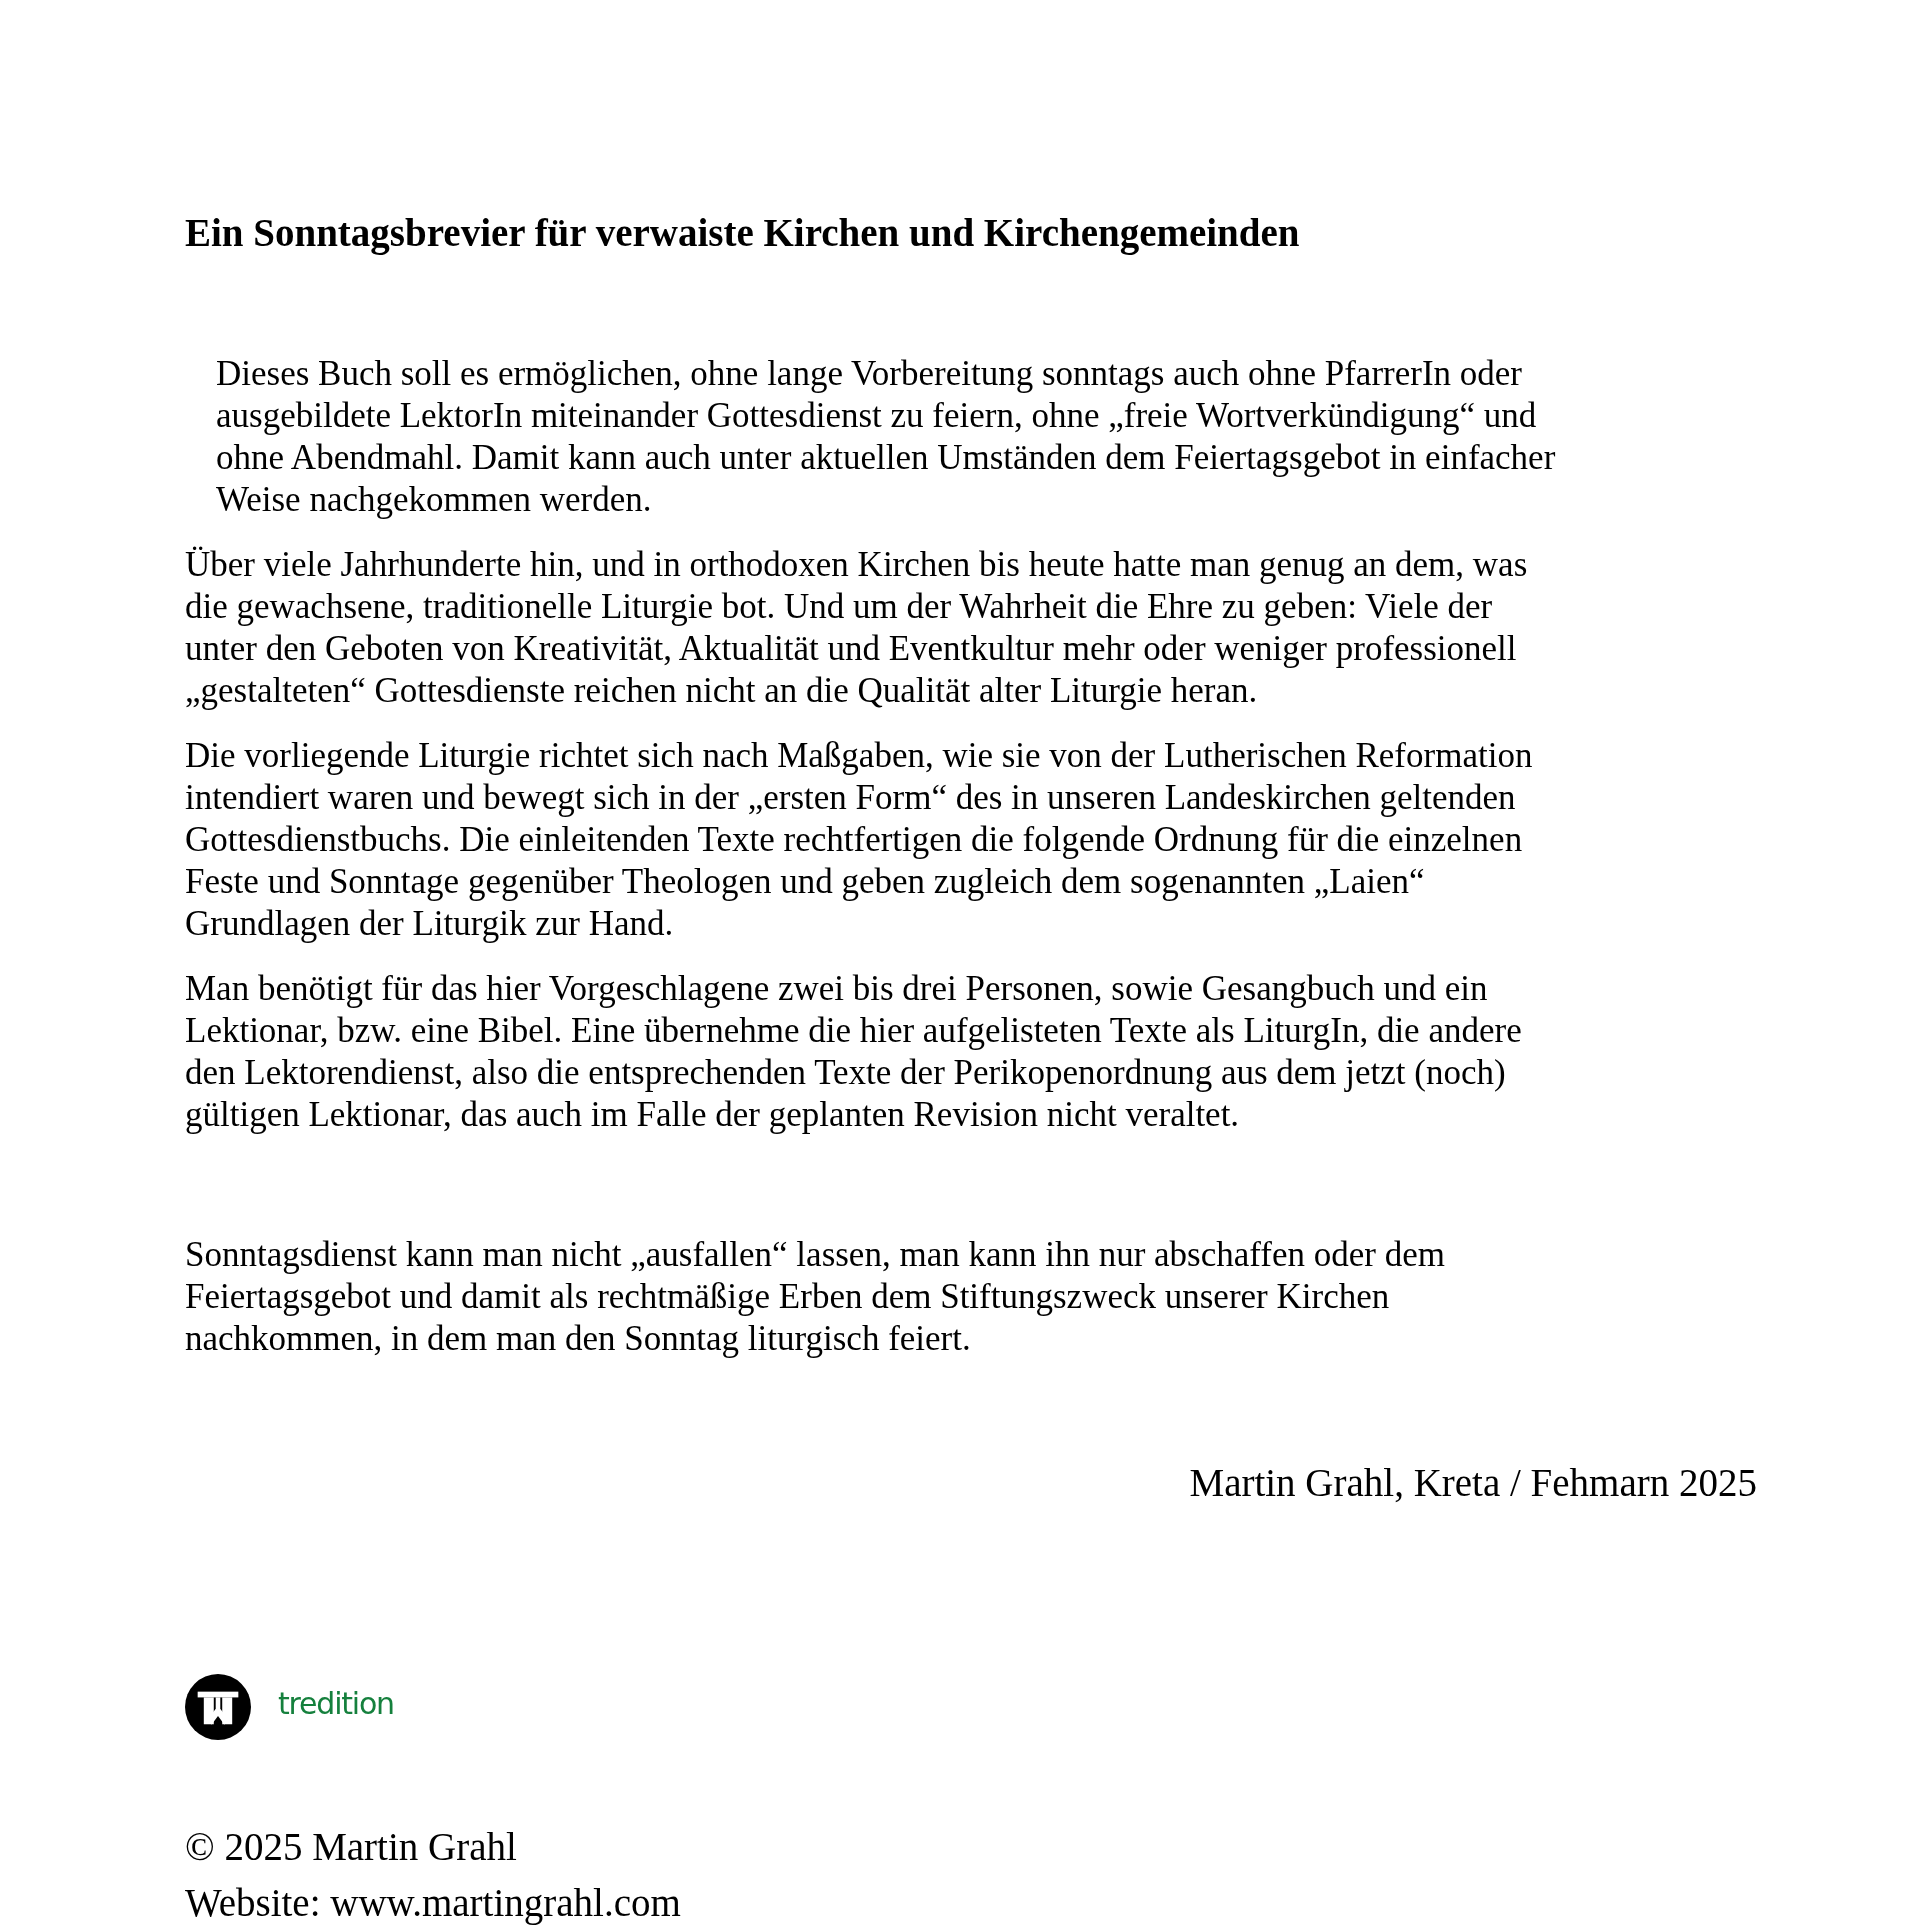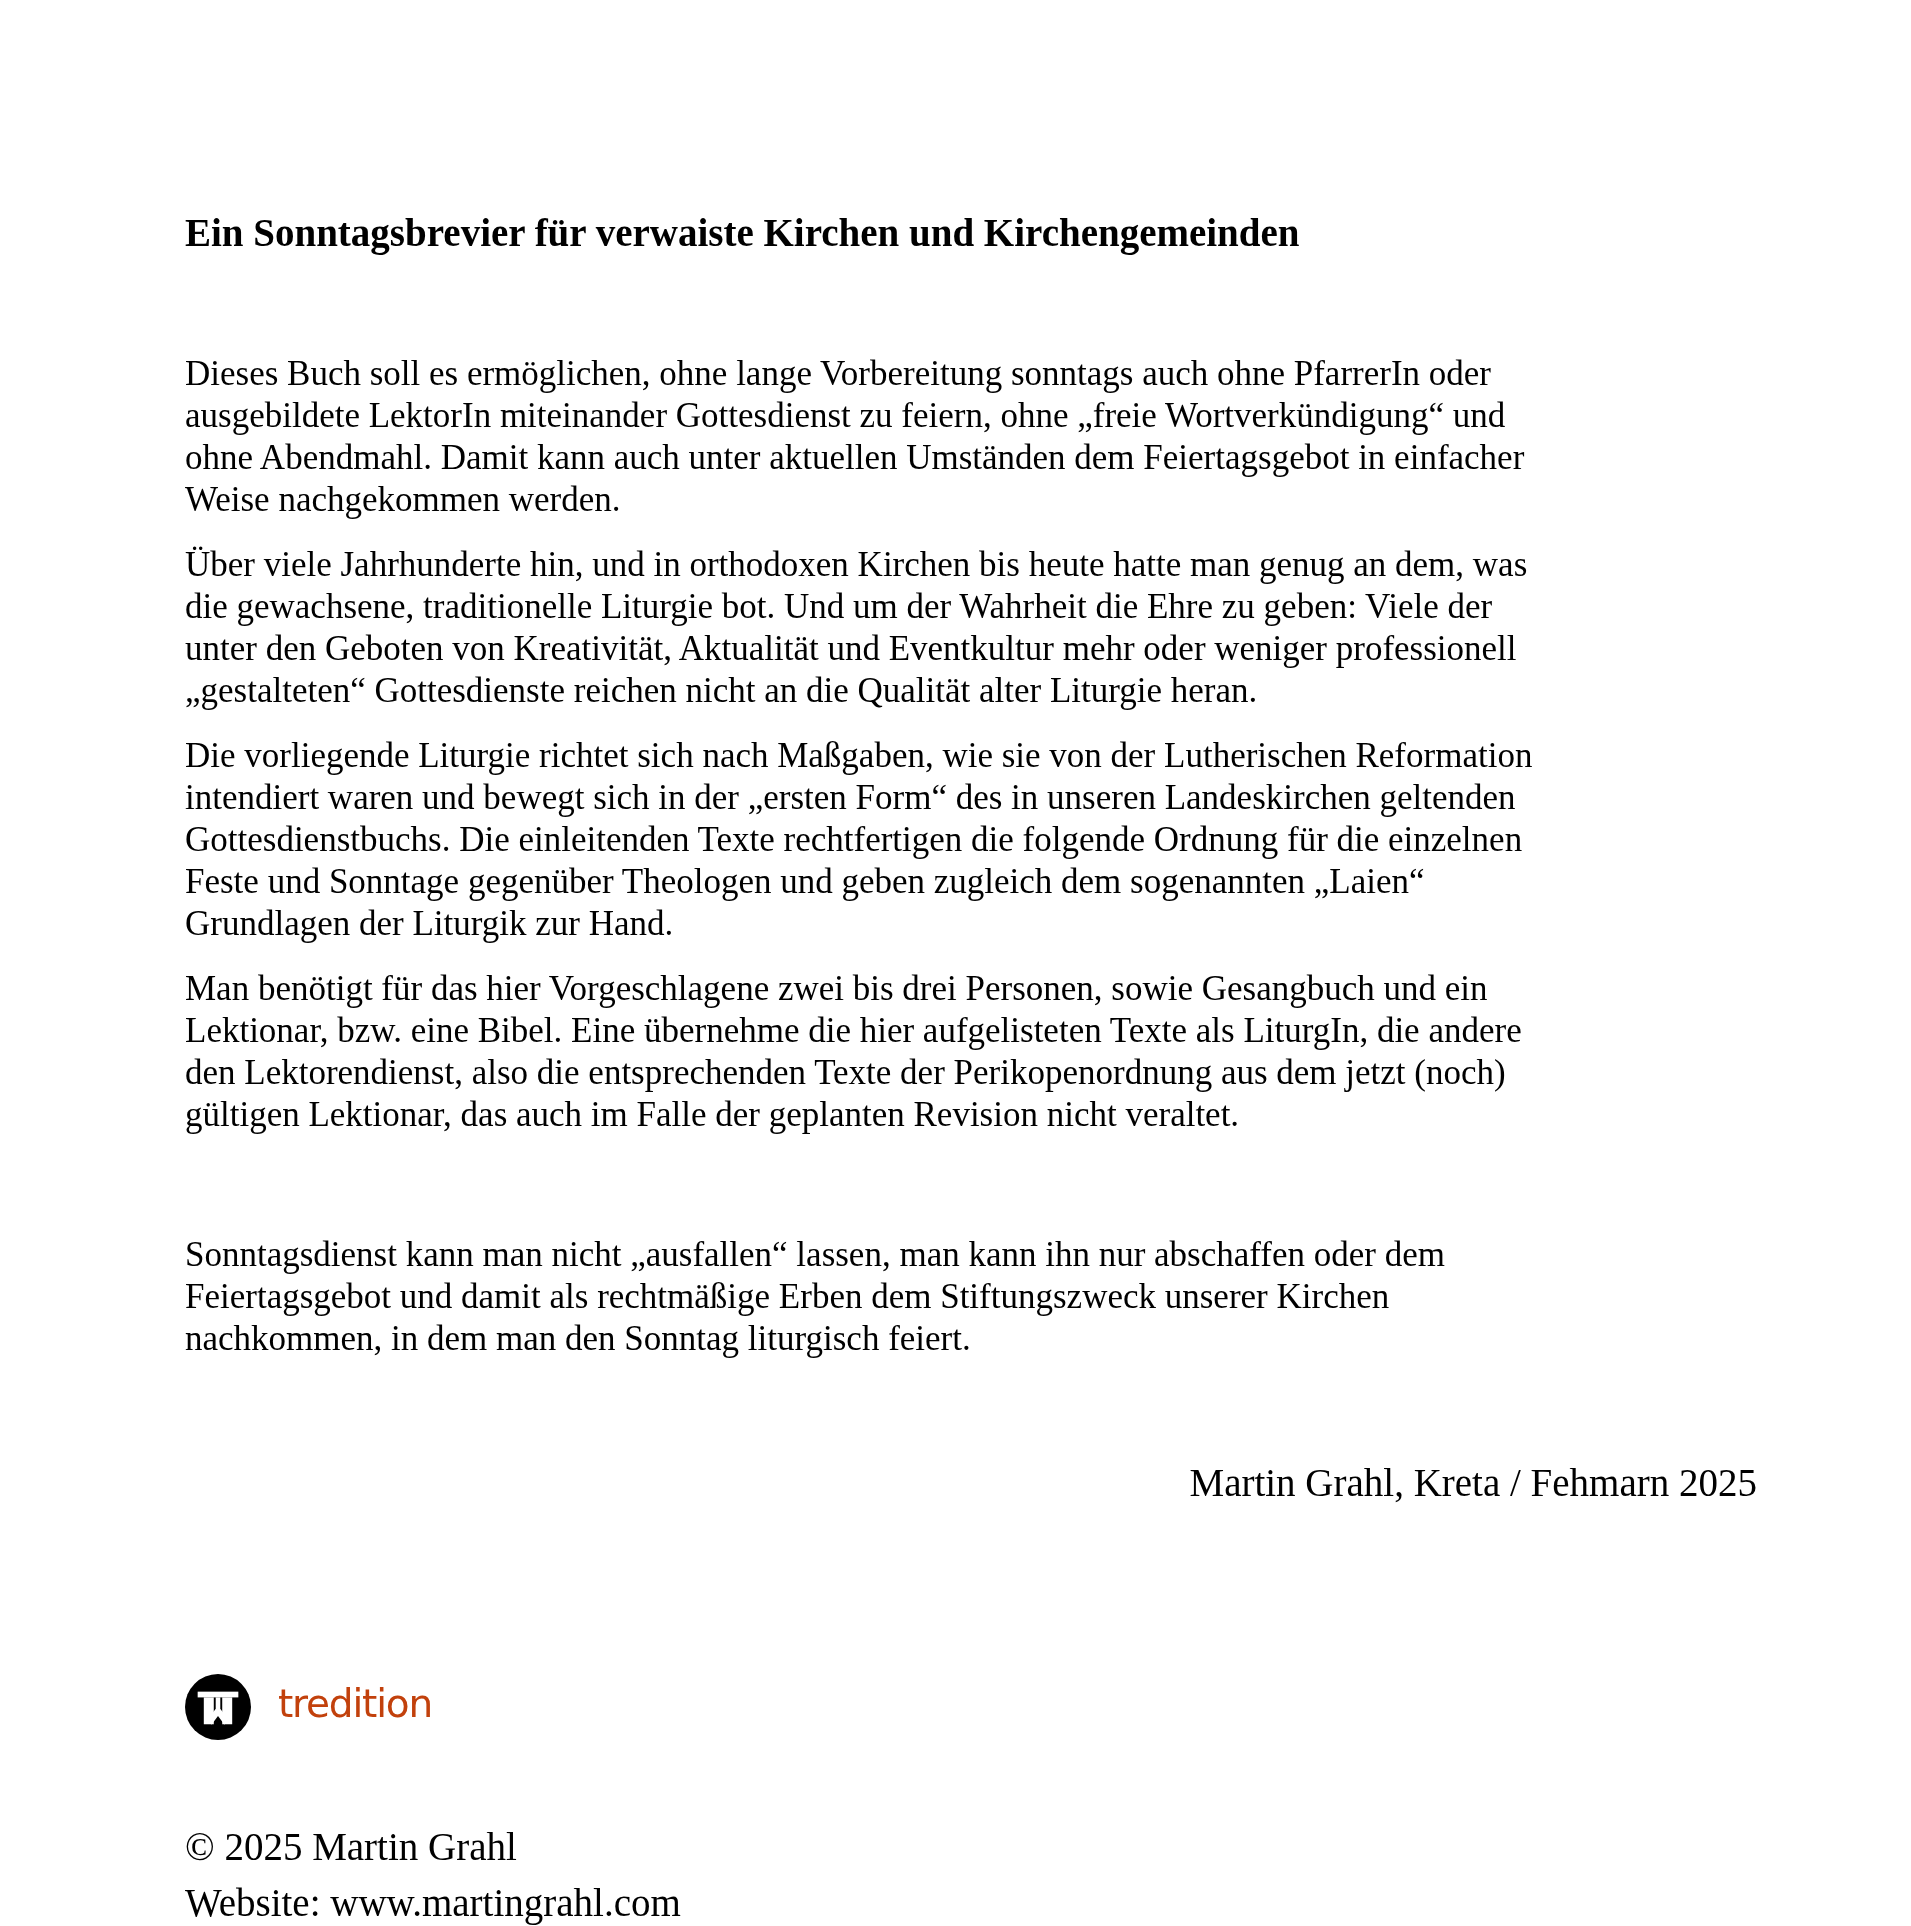--- a/index.html
+++ b/index.html
@@ -32,20 +32,21 @@
   }
   .para {
     font-size: 35px;
     line-height: 42px;
     margin: 0 0 23px 0;
     white-space: pre-line;
     text-align: left;
   }
   .para.first {
     margin-top: 97px;
+    margin-left: 31px;
   }
   .para.gap-before {
     margin-top: 98px;
   }
   .author {
     margin-top: 100px;
     font-size: 39px;
     line-height: 45px;
     text-align: right;
     white-space: pre-line;
@@ -57,25 +58,25 @@
     align-items: center;
     gap: 27px;
   }
   .logo-mark {
     width: 66px;
     height: 66px;
     flex: 0 0 auto;
   }
   .logo-word {
     font-family: "DejaVu Sans", "Liberation Sans", sans-serif;
-    font-size: 39px;
+    font-size: 30px;
     line-height: 1;
     letter-spacing: -1.2px;
     padding-bottom: 6.2px;
-    color: #c2410c;
+    color: #15803d;
   }
   .imprint-line {
     font-size: 39px;
     line-height: 45px;
     margin: 0;
     white-space: pre-line;
   }
   .imprint-copyright   { margin-top: 84px; }
   .imprint-website     { margin-top: 10.8px; }
 </style>

